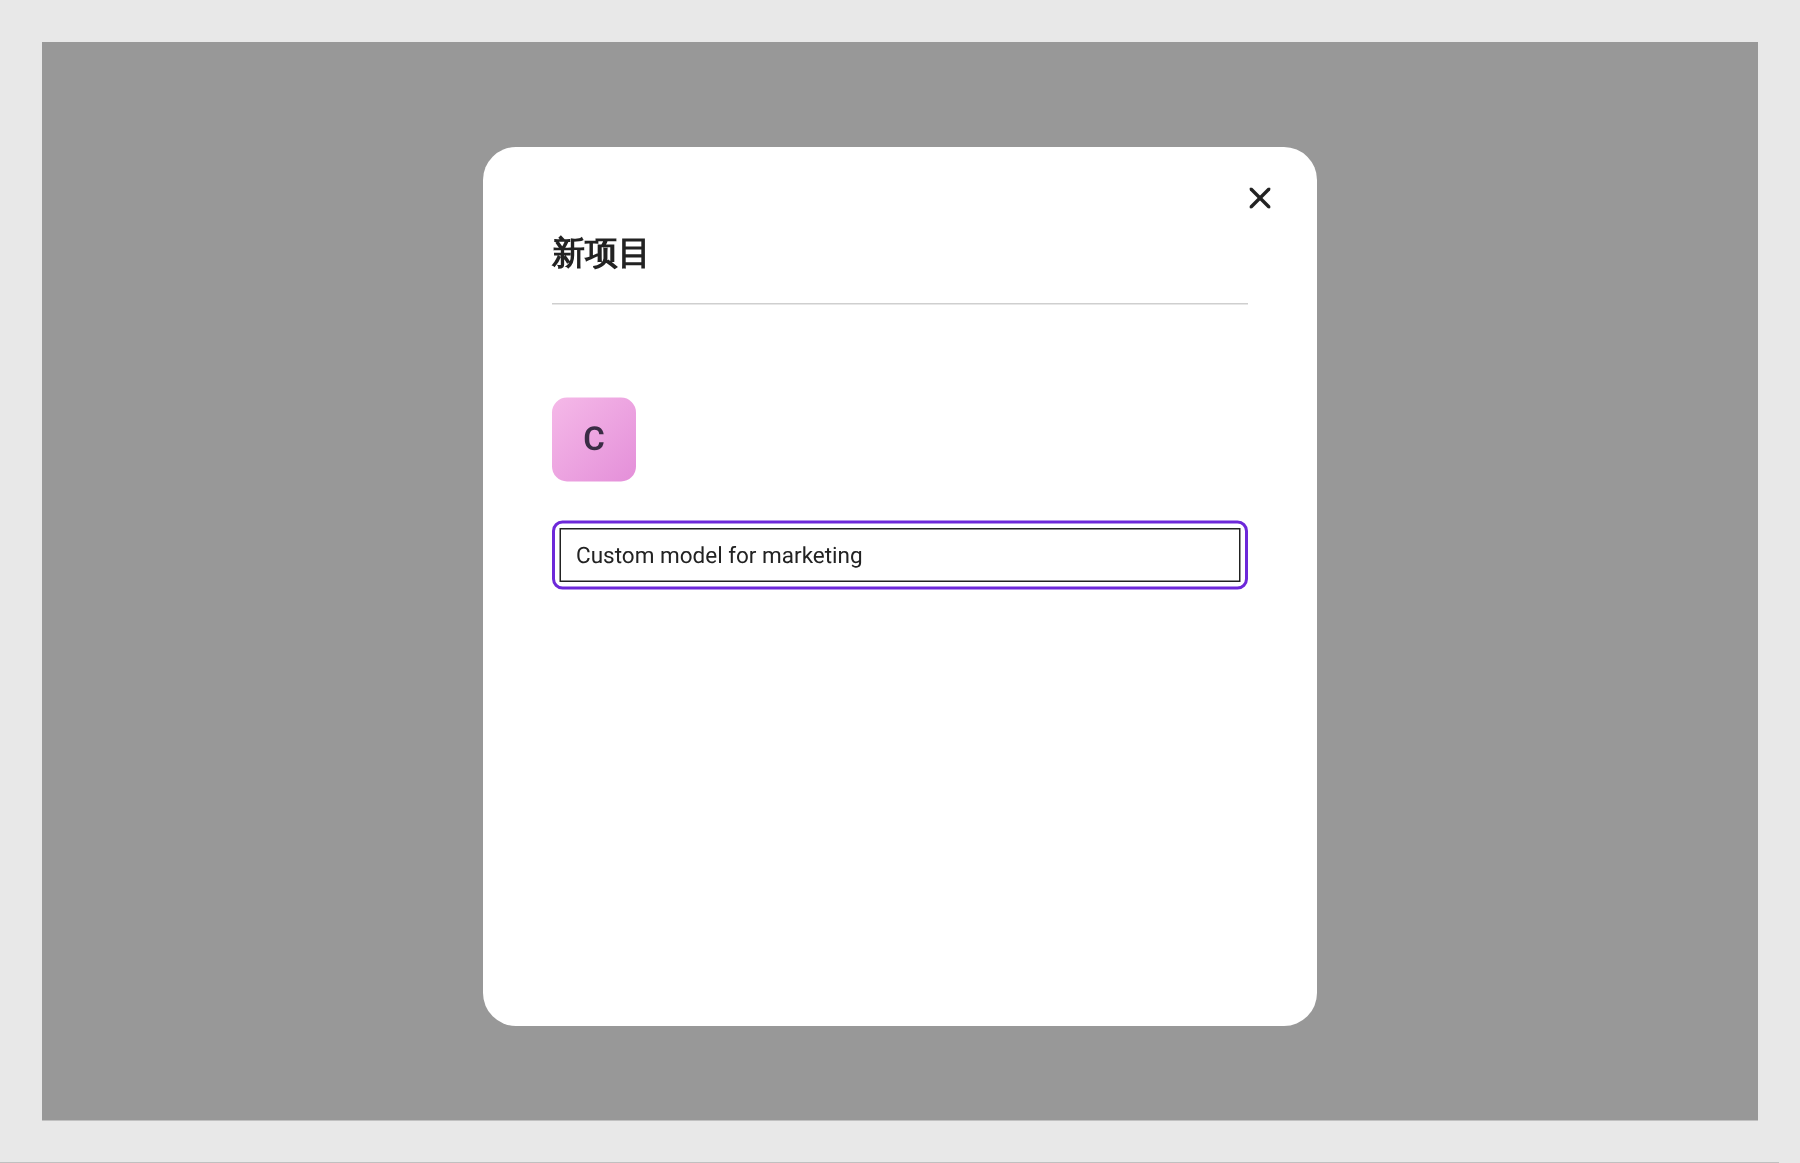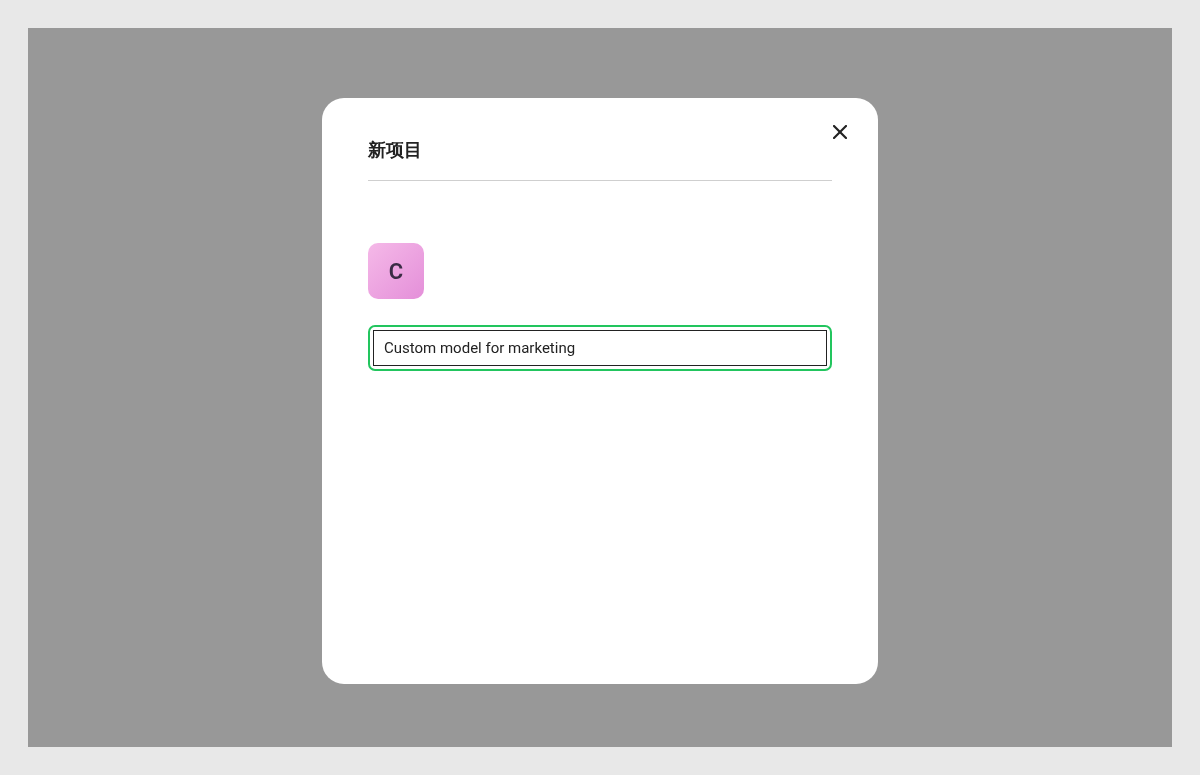--- a/index.html
+++ b/index.html
@@ -50,24 +50,24 @@
       justify-content: center;
       color: #222;
     }
 
     .close-button svg {
       width: 14px;
       height: 14px;
     }
 
     .modal-title {
-      font-size: 18px;
+      font-size: 22px;
       font-weight: 700;
       color: #222;
-      margin-top: 6px;
+      margin-top: 22px;
     }
 
     .divider {
       border: none;
       border-top: 1px solid #cfcfcf;
       margin-top: 18px;
     }
 
     .content-area {
       flex: 1;
@@ -88,21 +88,21 @@
       font-size: 22px;
       font-weight: 600;
       color: #3a2c45;
     }
 
     .field-wrapper {
       margin-top: 26px;
     }
 
     .project-name-outer {
-      border: 2px solid #22c55e;
+      border: 2px solid #6d28d9;
       border-radius: 7px;
       padding: 3px;
     }
 
     .project-name-input {
       width: 100%;
       border: 1px solid #222;
       padding: 8px 10px;
       font-size: 15px;
       color: #222;

